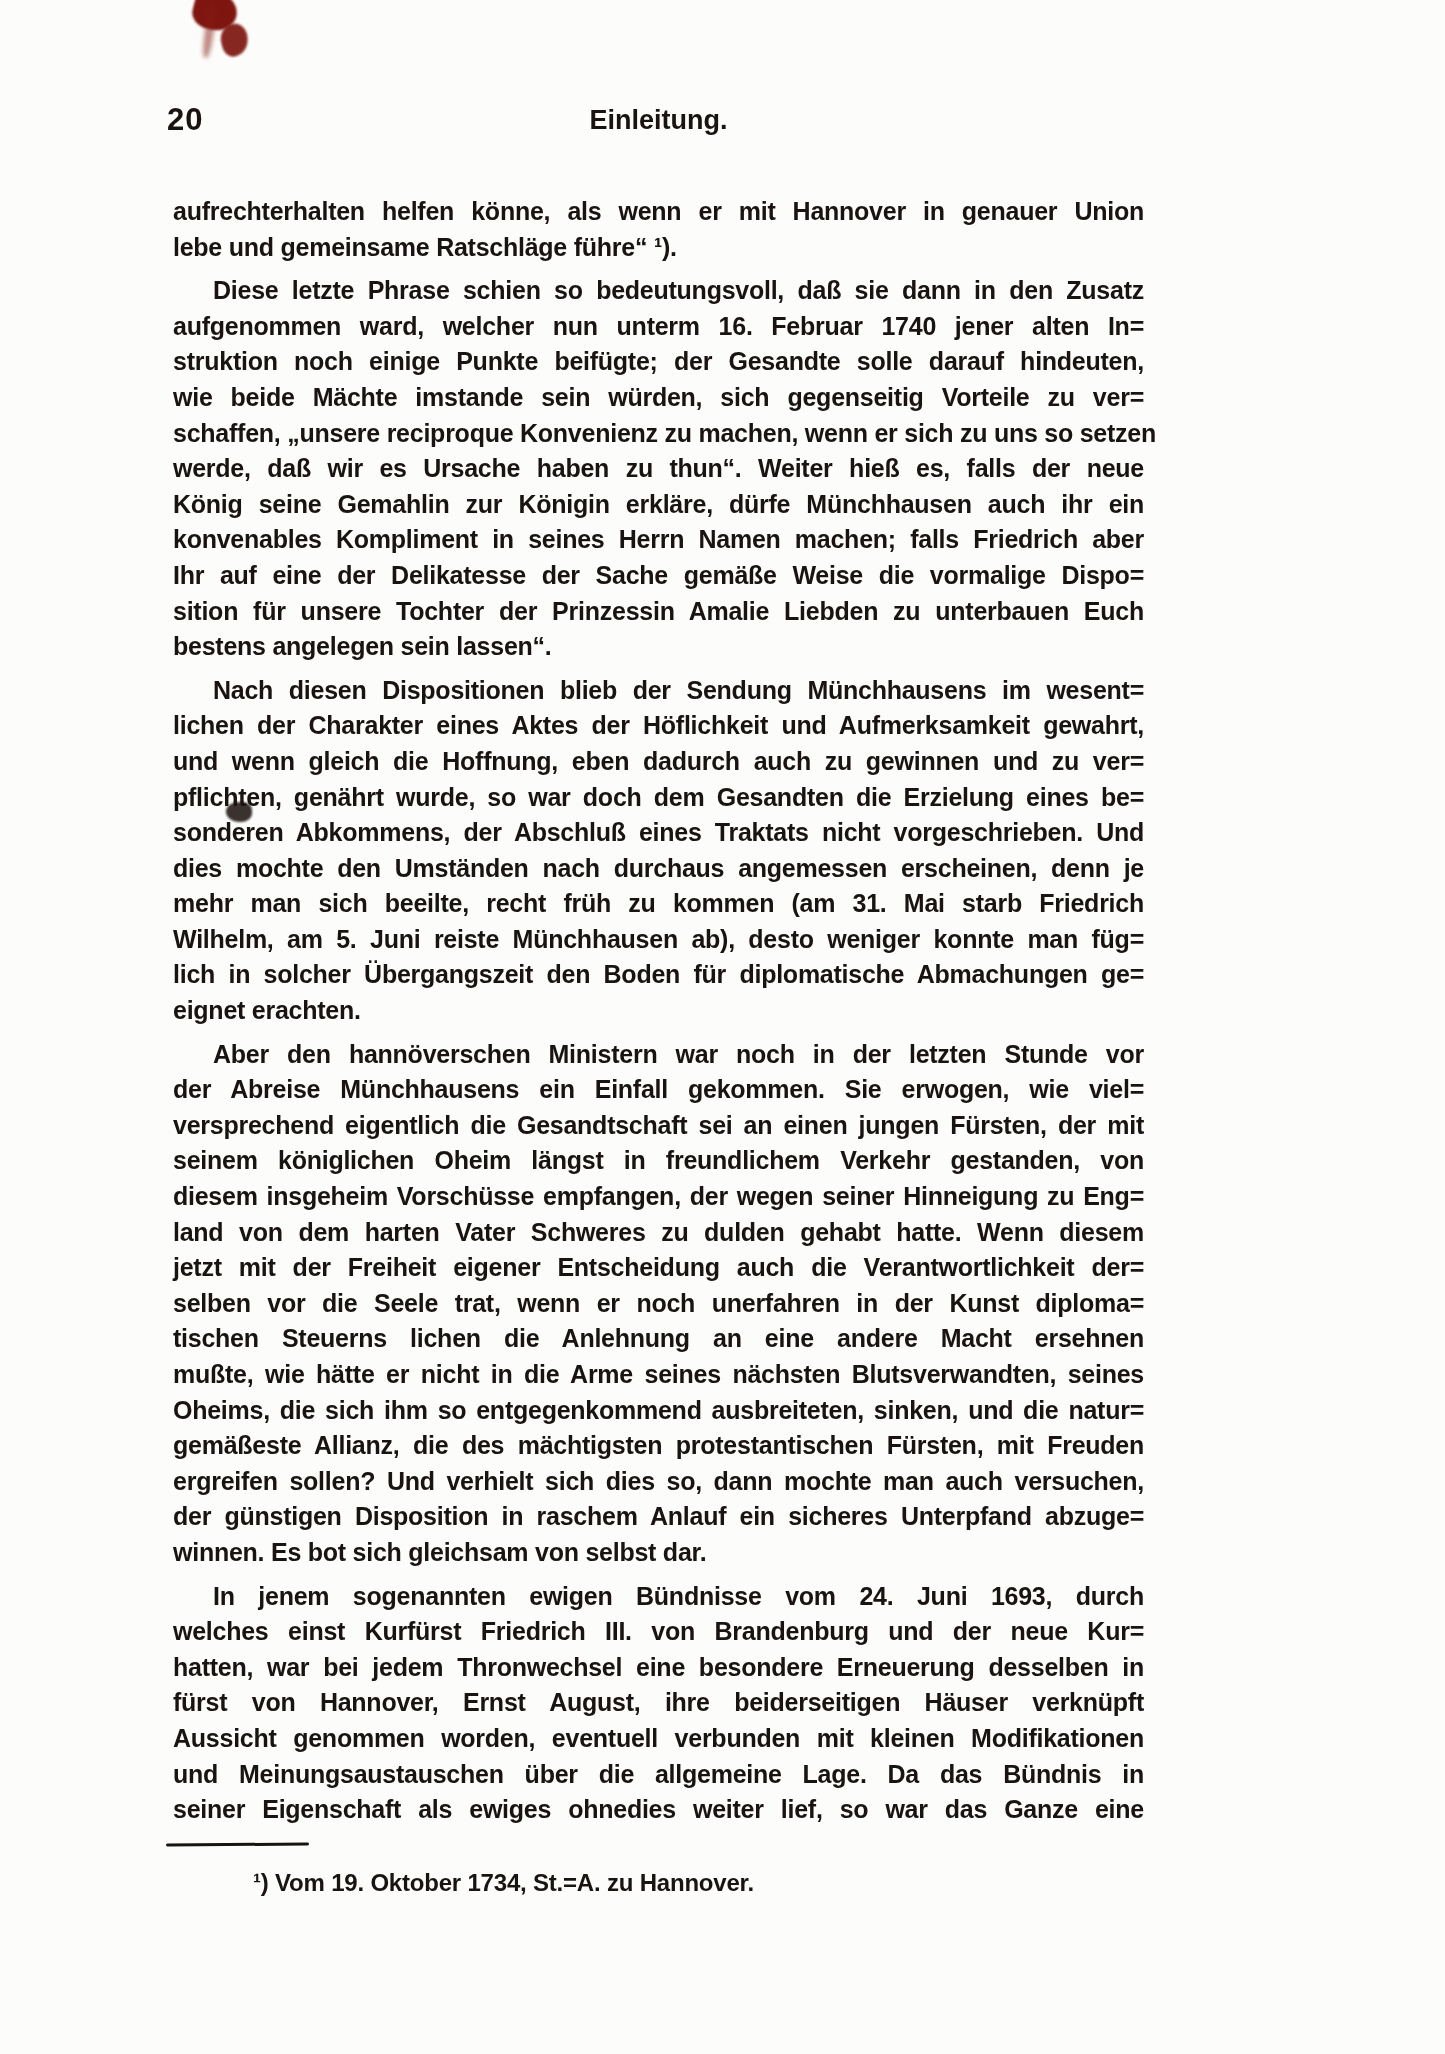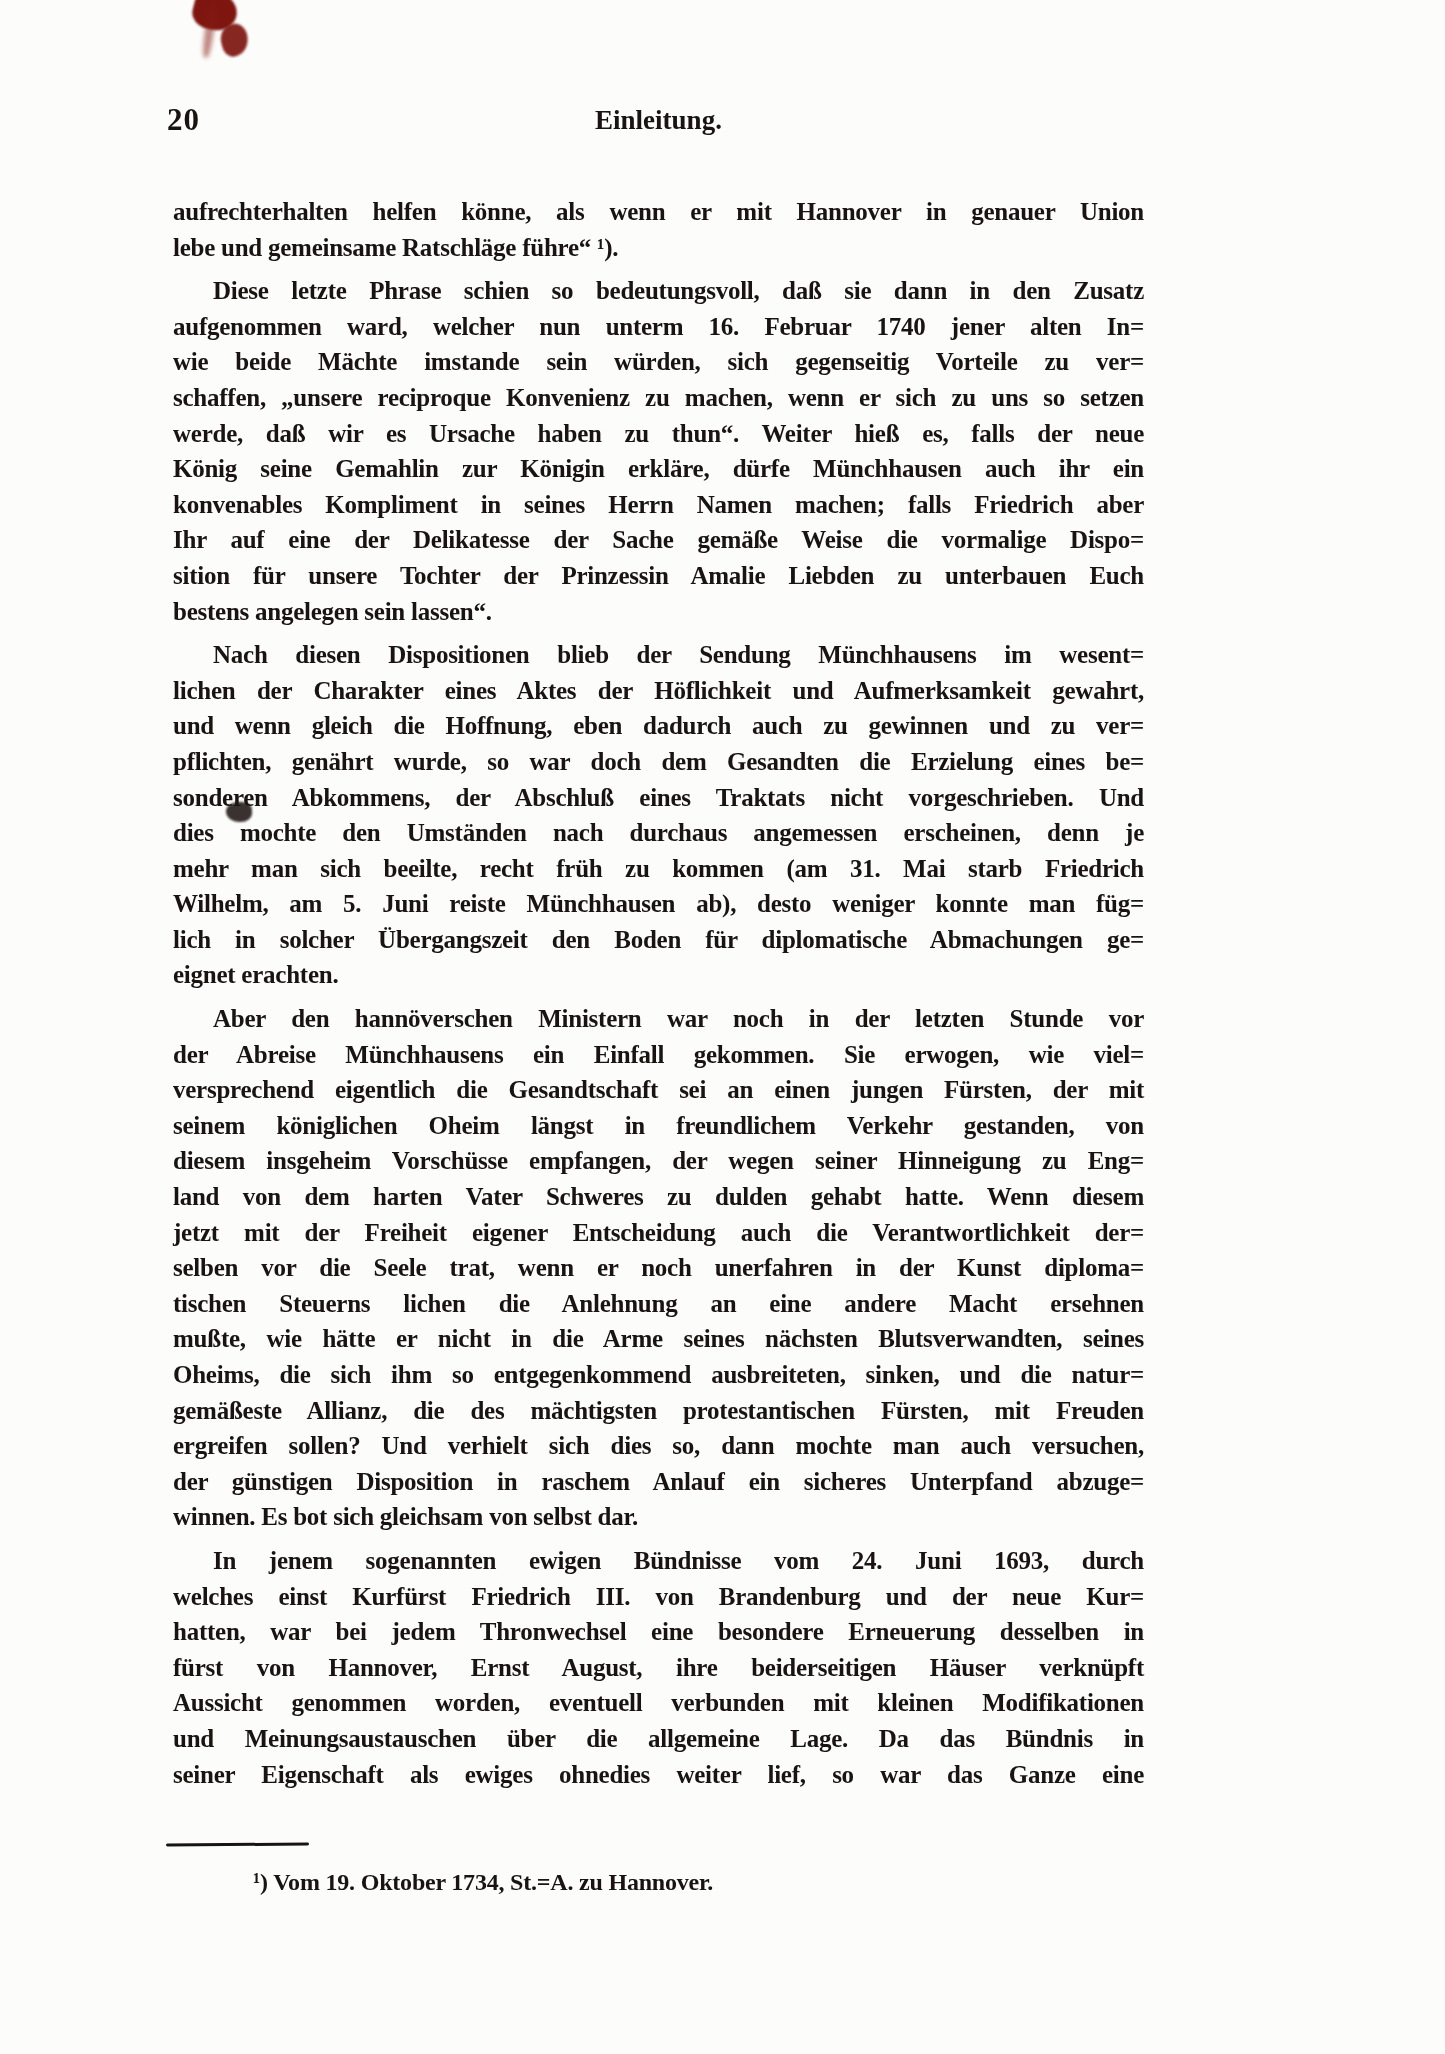--- a/index.html
+++ b/index.html
@@ -11,21 +11,21 @@
     height: 2054px;
     overflow: hidden;
     background: #e8e8e6;
   }
   .page {
     position: relative;
     width: 1445px;
     height: 2054px;
     background: var(--paper, #fcfcfa);
     color: var(--ink, #191411);
-    font-family: Liberation Serif, serif;
+    font-family: Liberation Sans, sans-serif;
     font-weight: bold;
     overflow: hidden;
   }
   
   .scan-mark {
     position: absolute;
     pointer-events: none;
   }
   .mark1 {
     left: 193px; top: -8px; width: 44px; height: 38px;
@@ -129,20 +129,21 @@
   </div>
 
   <div class="textblock" id="text-block">
       <div class="paragraph">
         <div class="line">aufrechterhalten helfen könne, als wenn er mit Hannover in genauer Union</div>
         <div class="line lastleft">lebe und gemeinsame Ratschläge führe“ ¹).</div>
       </div>
       <div class="paragraph">
         <div class="line indent">Diese letzte Phrase schien so bedeutungsvoll, daß sie dann in den Zusatz</div>
         <div class="line">aufgenommen ward, welcher nun unterm 16. Februar 1740 jener alten In=</div>
+        <div class="line">struktion noch einige Punkte beifügte; der Gesandte solle darauf hindeuten,</div>
         <div class="line">wie beide Mächte imstande sein würden, sich gegenseitig Vorteile zu ver=</div>
         <div class="line">schaffen, „unsere reciproque Konvenienz zu machen, wenn er sich zu uns so setzen</div>
         <div class="line">werde, daß wir es Ursache haben zu thun“.  Weiter hieß es, falls der neue</div>
         <div class="line">König seine Gemahlin zur Königin erkläre, dürfe Münchhausen auch ihr ein</div>
         <div class="line">konvenables Kompliment in seines Herrn Namen machen; falls Friedrich aber</div>
         <div class="line">Ihr auf eine der Delikatesse der Sache gemäße Weise die vormalige Dispo=</div>
         <div class="line">sition für unsere Tochter der Prinzessin Amalie Liebden zu unterbauen Euch</div>
         <div class="line lastleft">bestens angelegen sein lassen“.</div>
       </div>
       <div class="paragraph">

